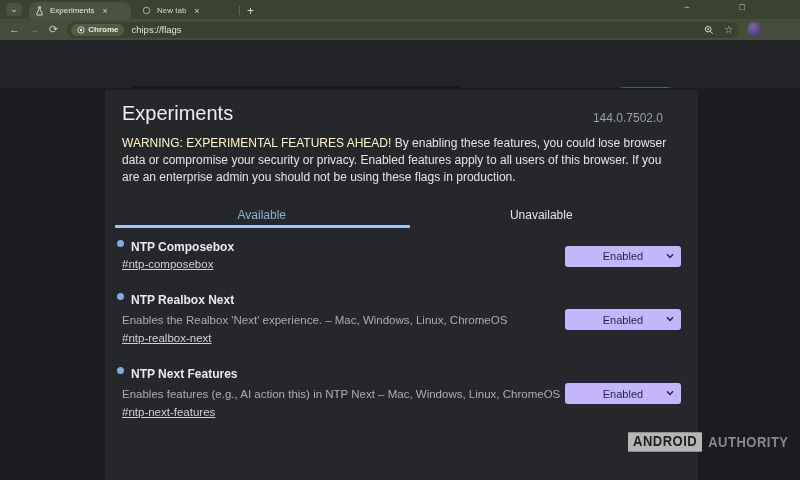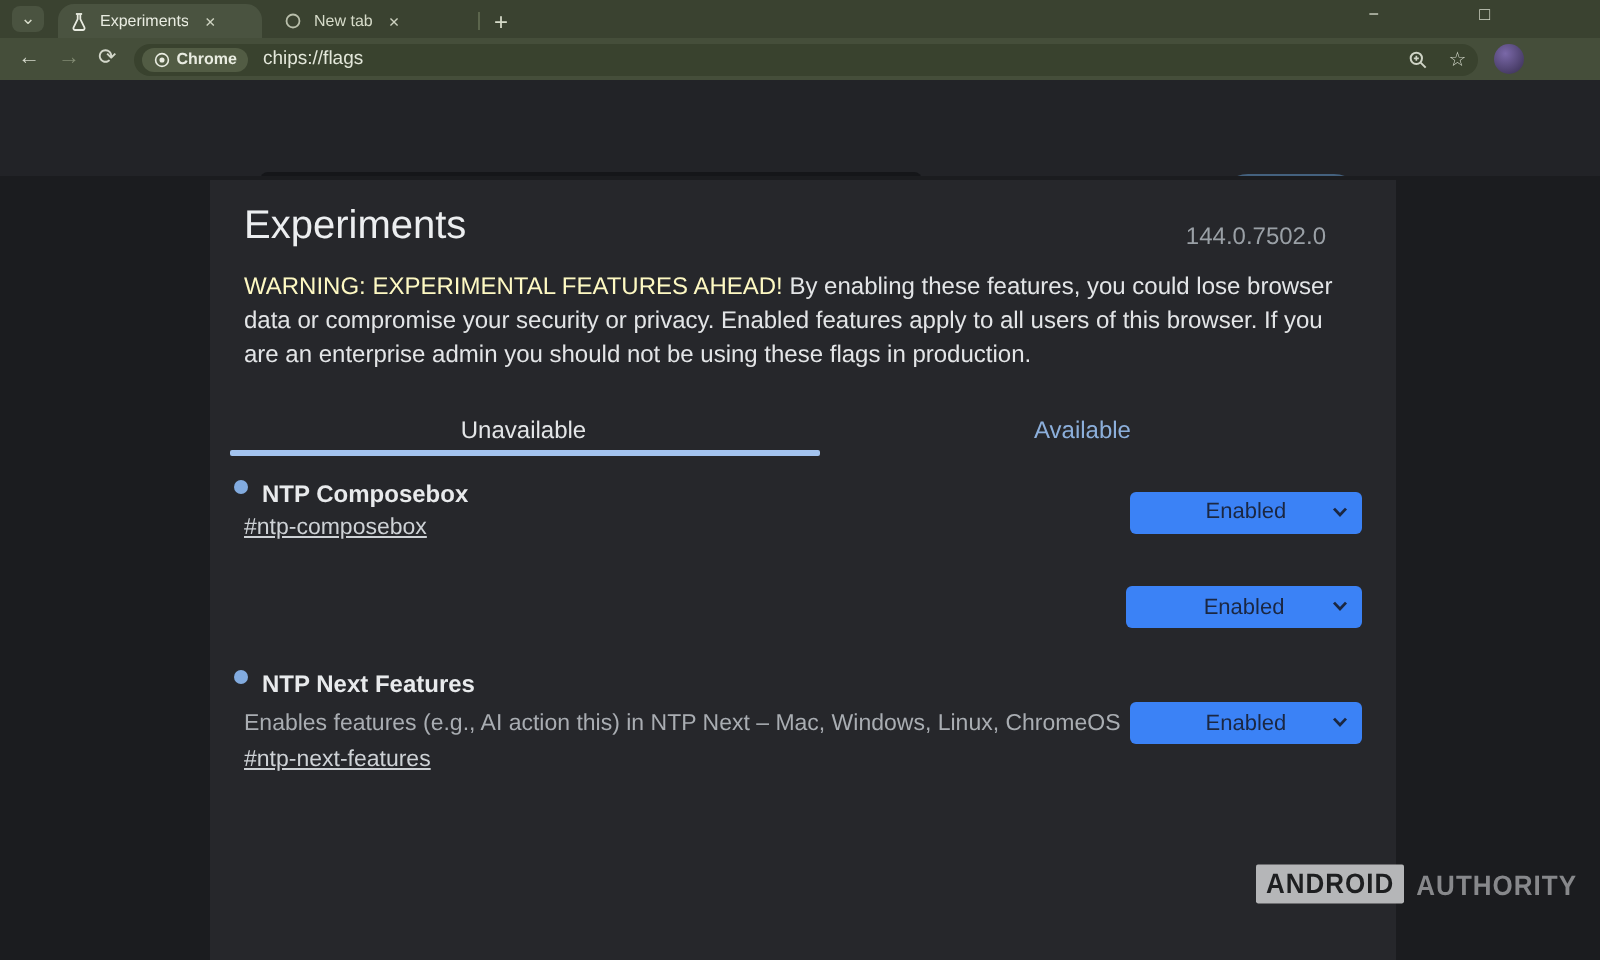--- a/index.html
+++ b/index.html
@@ -74,21 +74,21 @@
 
   .flagrow { display:flex; align-items:center; padding:12px 0 9px 0; }
   .flag-info { width:450px; }
   .flag-name-line { position:relative; margin-left:-5px; display:flex;
     align-items:flex-start; gap:7px; }
   .dot { width:7px; height:7px; border-radius:50%; background:#82abdf; flex:0 0 auto; }
   .flag-name { font-size:12px; font-weight:bold; color:#e8eaec; line-height:14px; }
   .flag-desc { margin-top:5px; font-size:11.5px; line-height:16px; color:#a9adb2; }
   .flag-link { display:inline-block; margin-top:3px; font-size:11.5px;
     color:#ced2d6; text-decoration:underline; line-height:15px; }
-  .flag-select { margin-left:auto; width:118px; height:21px; background:#3b82f6;
+  .flag-select { margin-left:auto; width:118px; height:21px; background:#c4b5fd;
     border-radius:3px; position:relative; display:flex; align-items:center;
     justify-content:center; color:#1b2742; font-size:11px; }
   .flag-select svg { position:absolute; right:7px; top:7px; }
 
   
   .watermark { position:absolute; left:628px; top:433px; display:flex;
     align-items:center; font-weight:bold; font-size:13px; letter-spacing:0.5px;
     transform:scaleY(1.08); }
   .wm1 { background:#b5b6b8; color:#1d1e20; padding:1px 5px 2px 5px; border-radius:1px; }
   .wm2 { color:#87888b; margin-left:6px; }
@@ -169,46 +169,54 @@
     <div class="card">
 
       <div class="card-head">
         <h1>Experiments</h1>
         <span class="version">144.0.7502.0</span>
       </div>
 
       <p class="warning"><span class="warn-red">WARNING: EXPERIMENTAL FEATURES AHEAD!</span> <span>By enabling these features, you could lose browser data or compromise your security or privacy. Enabled features apply to all users of this browser. If you are an enterprise admin you should not be using these flags in production.</span></p>
 
       <div class="tabstrip">
-        <div class="ptab">
-          <span>Unavailable</span>
-        </div>
         <div class="ptab active">
           <span>Available</span>
           <div class="tab-underline"></div>
+        </div>
+        <div class="ptab">
+          <span>Unavailable</span>
         </div>
       </div>
 
       <div class="flagrow">
         <div class="flag-info">
           <div class="flag-name-line">
             <span class="dot"></span>
             <span class="flag-name">NTP Composebox</span>
           </div>
           <a class="flag-link">#ntp-composebox</a>
         </div>
         <div class="flag-select">
           <span>Enabled</span>
           <svg width="8" height="6" viewBox="0 0 8 6">
               <path d="M1 1.3 L4 4.5 L7 1.3" fill="none" stroke="#1b2742" stroke-width="1.4"></path>
             </svg>
         </div>
       </div>
 
       <div class="flagrow">
+        <div class="flag-info">
+          <div class="flag-name-line">
+            <span class="dot"></span>
+            <span class="flag-name">NTP Realbox Next</span>
+          </div>
+          <div class="flag-desc">Enables the Realbox 'Next' experience. – Mac, Windows, Linux, ChromeOS</div>
+          <a class="flag-link">#ntp-realbox-next</a>
+        </div>
         <div class="flag-select">
           <span>Enabled</span>
           <svg width="8" height="6" viewBox="0 0 8 6">
               <path d="M1 1.3 L4 4.5 L7 1.3" fill="none" stroke="#1b2742" stroke-width="1.4"></path>
             </svg>
         </div>
       </div>
 
       <div class="flagrow">
         <div class="flag-info">

